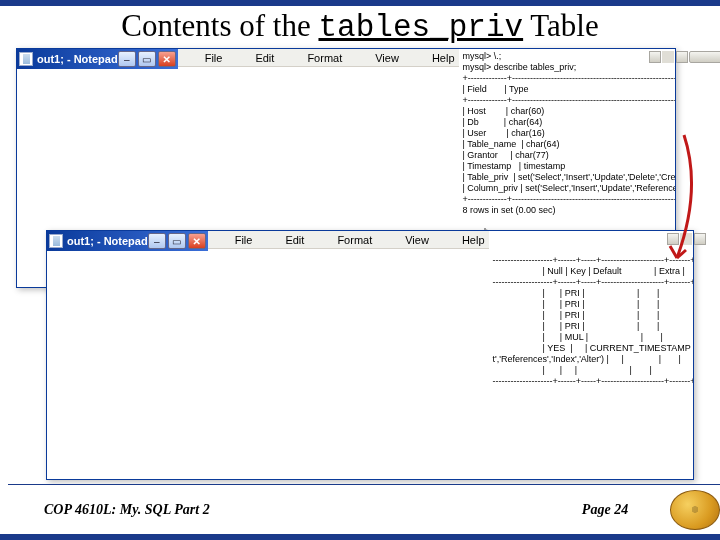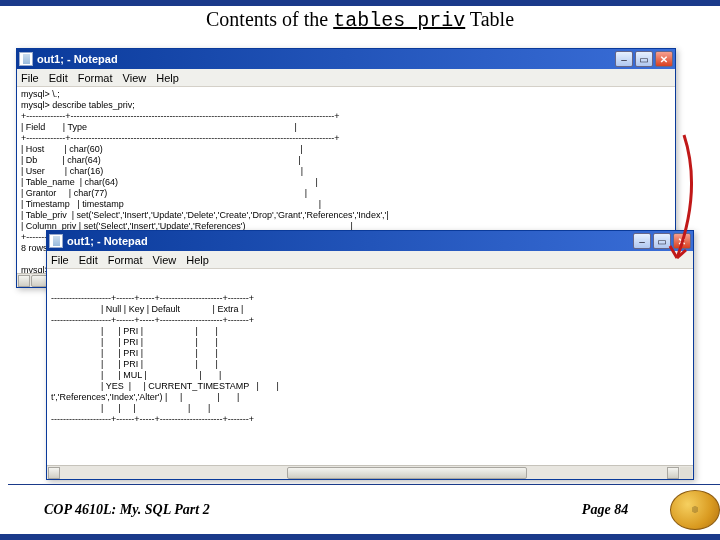--- a/index.html
+++ b/index.html
@@ -13,34 +13,34 @@
     }
     .slide-border {
       position: absolute;
       top: 0; left: 0;
       width: 720px; height: 540px;
       border-top: 6px solid #1a3a8a;
       border-bottom: 6px solid #1a3a8a;
     }
     .slide-title {
       text-align: center;
-      font-size: 20px;
+      font-size: 31px;
       font-family: "Comic Sans MS", cursive;
       padding: 8px 0 4px 0;
       color: #000;
     }
     .slide-title .mono { font-family: "Courier New", monospace; }
     .slide-title .underline { text-decoration: underline; }
 
     .notepad-window {
       position: absolute;
       border: 1px solid #0a3a9a;
       background: #fff;
       display: flex;
-      flex-direction: column;
+      flex-direction: row;
       box-shadow: 2px 2px 6px rgba(0,0,0,0.25);
     }
     .titlebar {
       height: 20px;
       background: linear-gradient(to right, #0a3a9a, #3a6ed8);
       display: flex;
       align-items: center;
       color: #fff;
       font-size: 11px;
       padding: 0 2px;
@@ -80,21 +80,21 @@
     .menubar {
       height: 18px;
       background: #f0f0ec;
       display: flex;
       align-items: center;
       padding: 0 4px;
       gap: 10px;
       font-size: 11px;
       border-bottom: 1px solid #d4d0c8;
     }
-    .menubar span { color: #000; }
+    .menubar span { color: #000; margin-left: 23px; }
     .content {
       flex: 1;
       font-family: Liberation Sans, sans-serif;
       font-size: 9px;
       line-height: 11px;
       white-space: pre;
       padding: 2px 4px;
       overflow: hidden;
       background: #fff;
       color: #000;
@@ -279,15 +279,15 @@
   </div>
 </div>
 
 <svg class="arrow" viewBox="0 0 40 140">
   <path d="M 22 5 Q 40 60 15 128" stroke="#c01818" stroke-width="3" fill="none"></path>
   <path d="M 15 128 L 8 116 M 15 128 L 24 120" stroke="#c01818" stroke-width="3" fill="none"></path>
 </svg>
 
 <div class="footer">
   <div class="cell course">COP 4610L: My. SQL Part 2</div>
-  <div class="cell page">Page 84</div>
+  <div class="cell page">Page 24</div>
   <div class="logo"></div>
 </div>
 
 </body></html>

